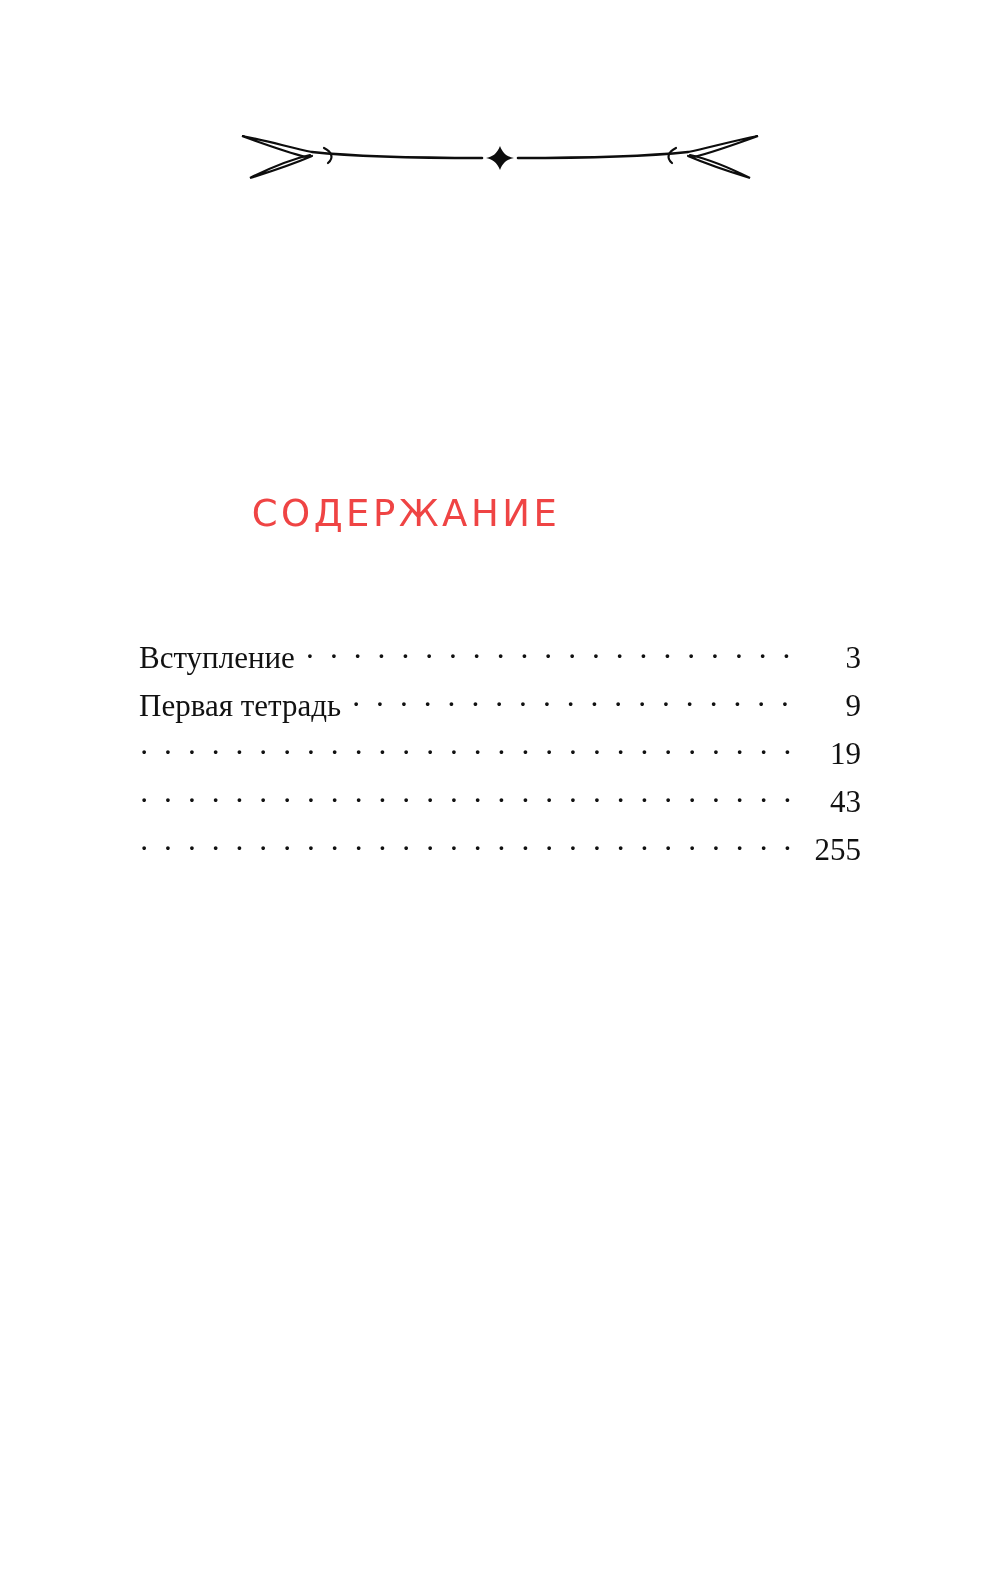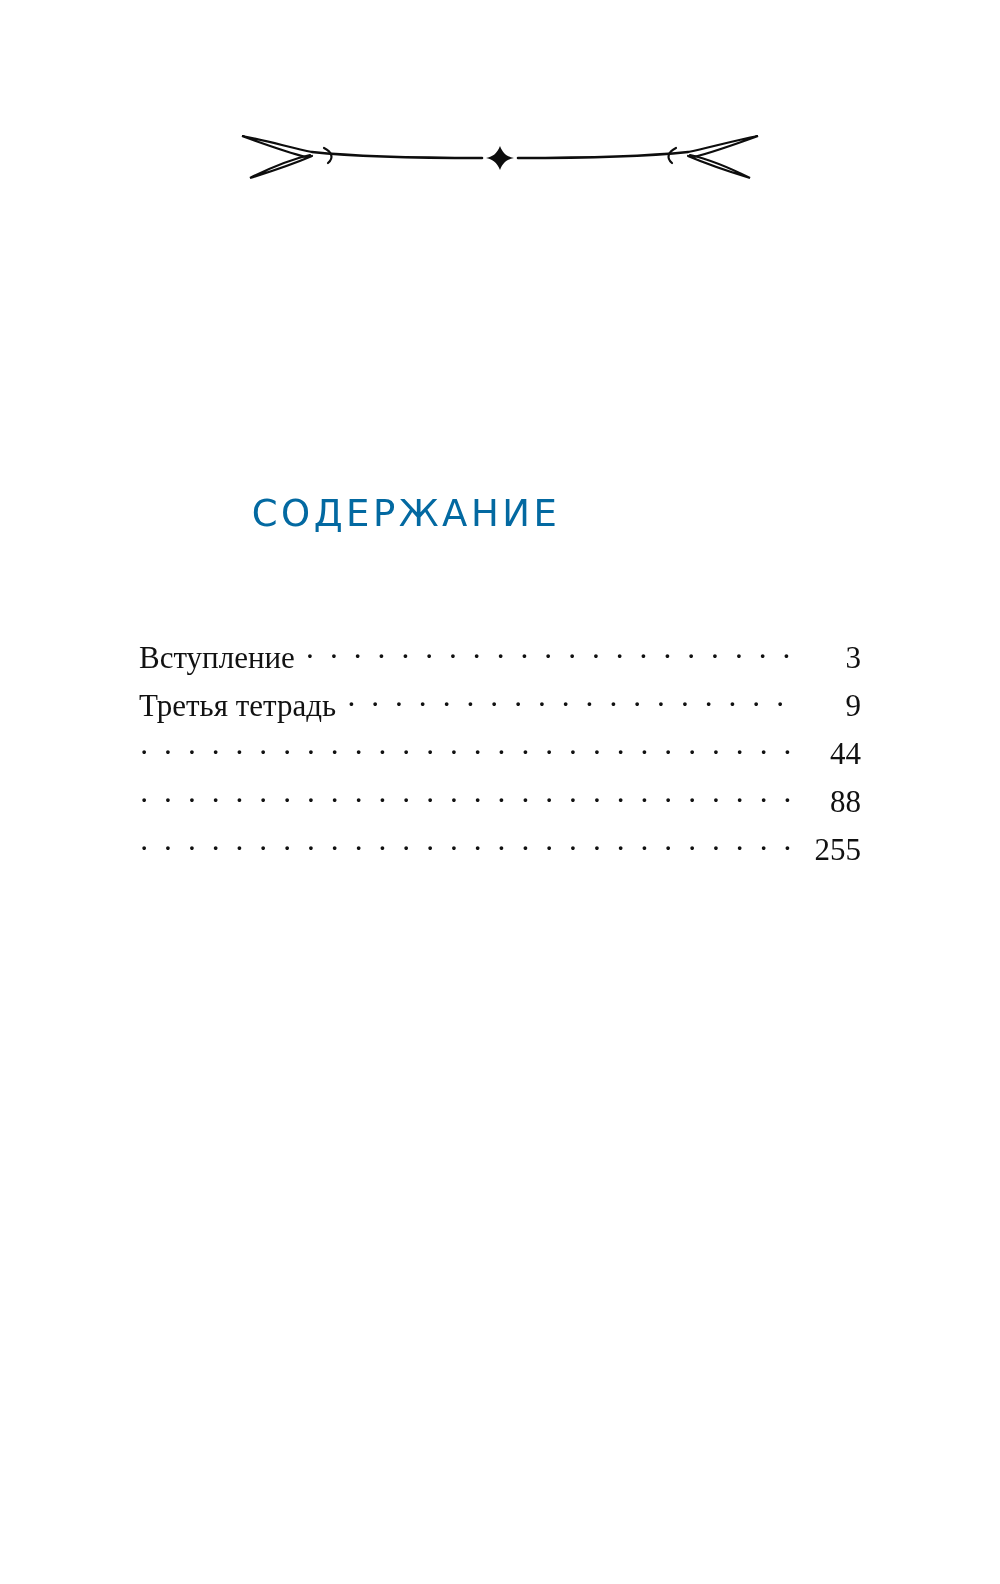--- a/index.html
+++ b/index.html
@@ -40,21 +40,21 @@
   
   .toc-heading {
     position: absolute;
     top: 492px;
     left: 0;
     width: 812px;
     text-align: center;
     font-family: "DejaVu Sans", sans-serif;
     font-size: 37px;
     letter-spacing: 3.5px;
-    color: #0369a1;
+    color: #ef4444;
     font-weight: 400;
     white-space: nowrap;
   }
 
   
   .toc-list {
     position: absolute;
     top: 634px;
     left: 139px;
     width: 722px;
@@ -130,39 +130,39 @@
 
     <div class="toc-row">
       <span class="toc-title">Вступление</span>
       <span class="toc-leader">
           <span>········································</span>
         </span>
       <span class="toc-page">3</span>
     </div>
 
     <div class="toc-row">
-      <span class="toc-title">Третья тетрадь</span>
+      <span class="toc-title">Первая тетрадь</span>
       <span class="toc-leader">
           <span>········································</span>
         </span>
       <span class="toc-page">9</span>
     </div>
 
     <div class="toc-row">
       <span class="toc-leader">
           <span>········································</span>
         </span>
-      <span class="toc-page">44</span>
+      <span class="toc-page">19</span>
     </div>
 
     <div class="toc-row">
       <span class="toc-leader">
           <span>········································</span>
         </span>
-      <span class="toc-page">88</span>
+      <span class="toc-page">43</span>
     </div>
 
     <div class="toc-row">
       <span class="toc-leader">
           <span>········································</span>
         </span>
       <span class="toc-page">255</span>
     </div>
 
   </div>

